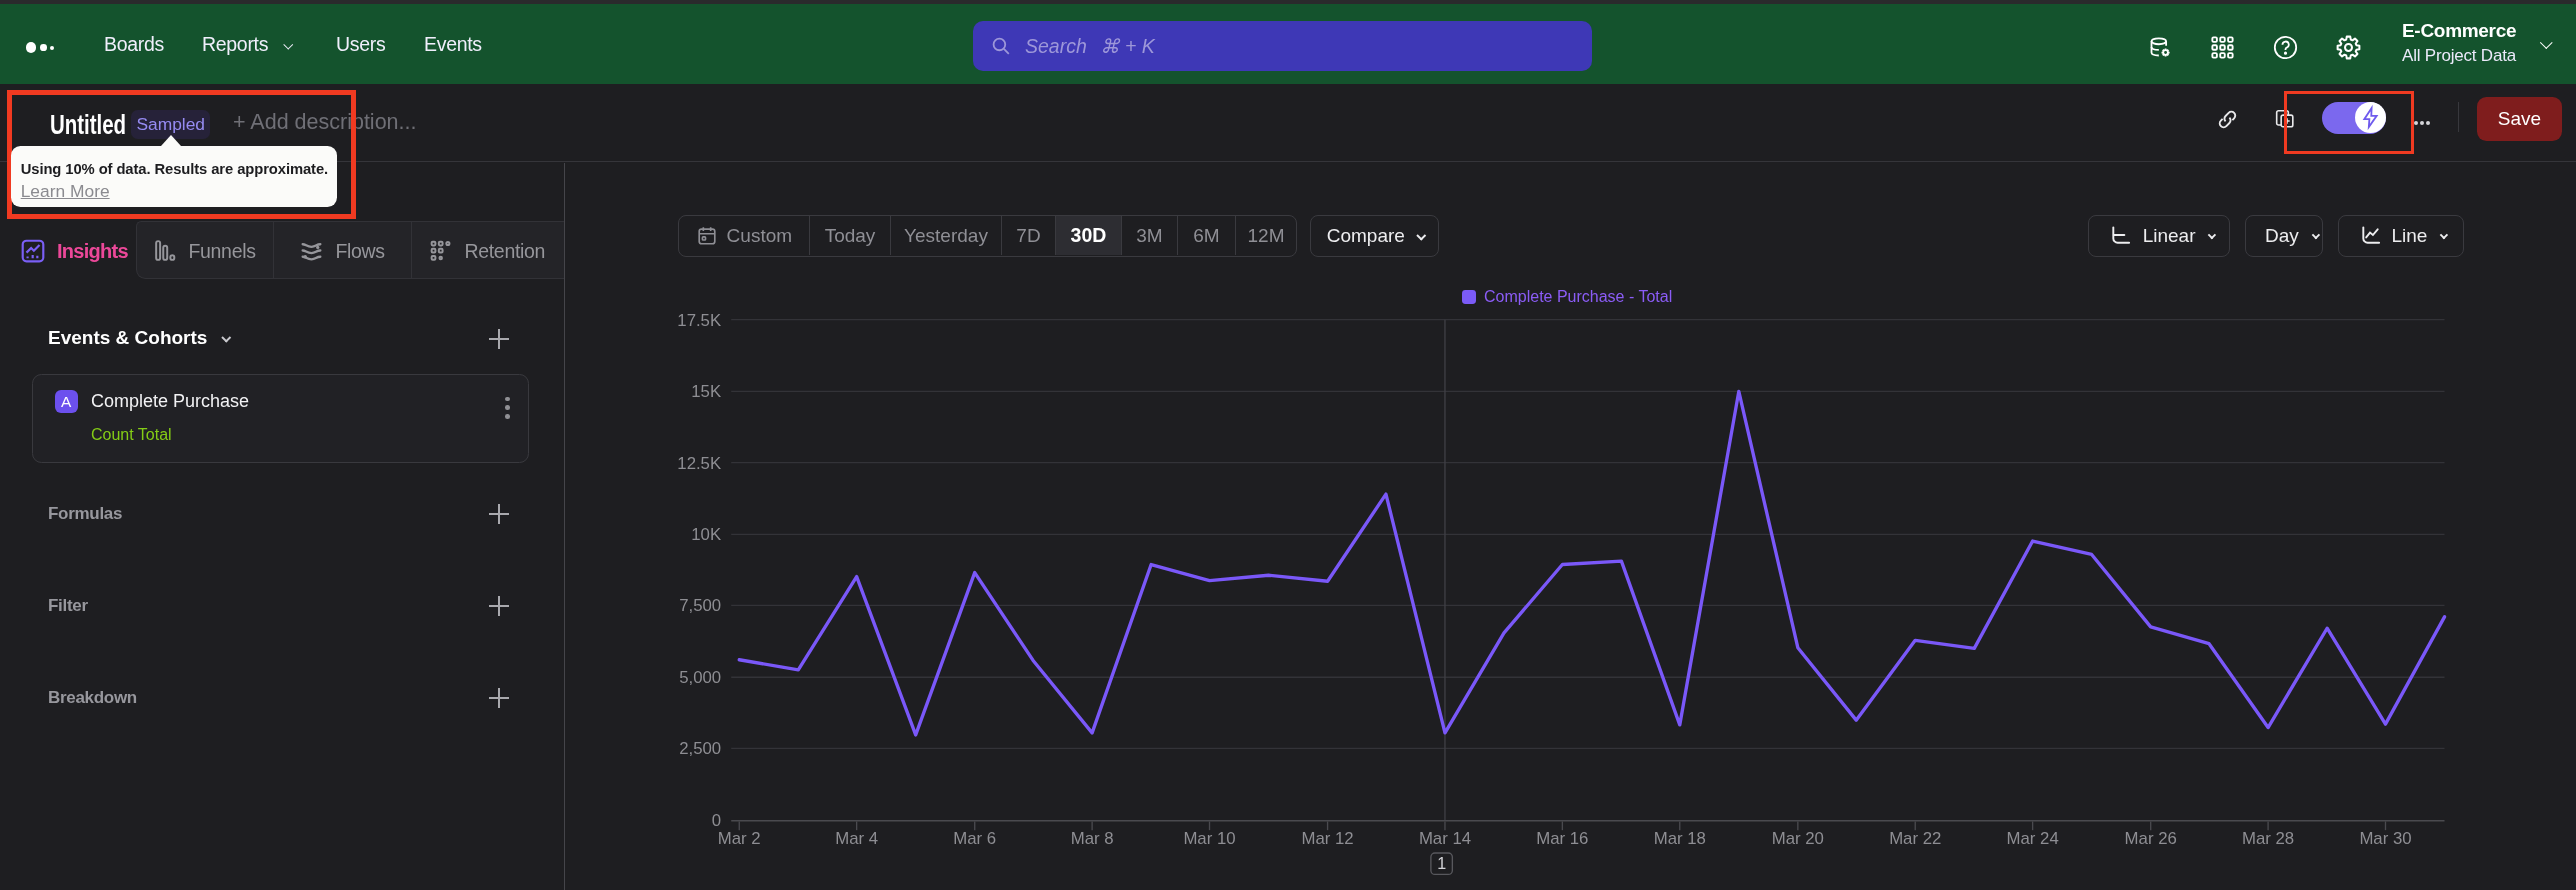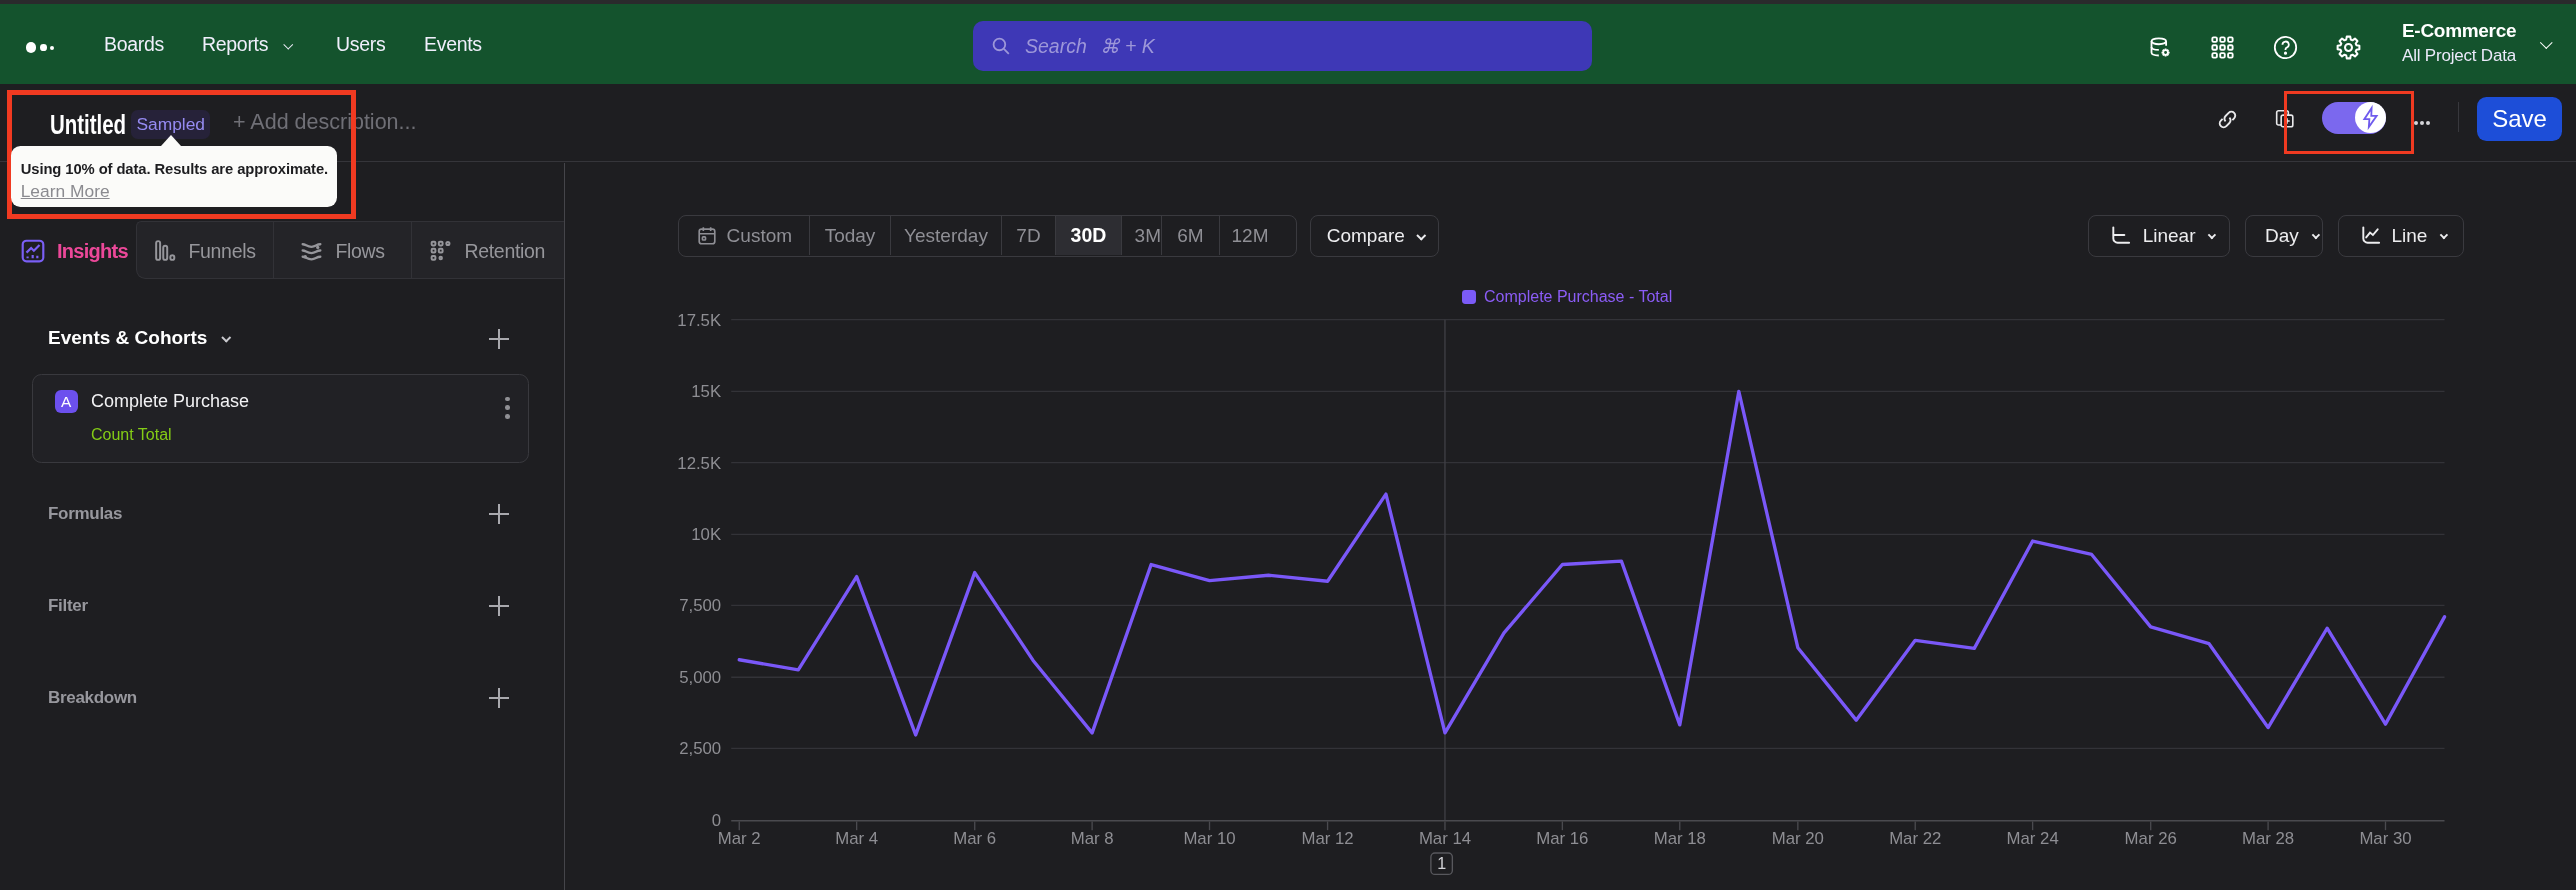--- a/index.html
+++ b/index.html
@@ -22,21 +22,21 @@
   #acct { position:absolute; left:2402px; top:14px; color:#fff; }
   #acct .l1 { font-size:19px; font-weight:bold; line-height:25.5px; letter-spacing:-0.3px; }
   #acct .l2 { font-size:17px; line-height:24px; color:#eceafb; letter-spacing:-0.2px; }
 
   
   #header { left:0; top:84px; width:2576px; height:78px; background:#1e1e21; border-bottom:1.3px solid #35353a; }
   #title { position:absolute; left:50px; top:25px; font-size:28px; font-weight:bold; color:#fff; transform:scaleX(0.73); transform-origin:0 0; letter-spacing:0px; }
   #sampled { position:absolute; left:131px; top:25.5px; height:29.5px; line-height:29.5px; padding:0 5.4px; background:#262239; border-radius:6.7px; color:#968bf2; font-size:17.4px; }
   #adddesc { position:absolute; left:233px; top:25.5px; font-size:21.5px; color:#6f6f76; }
 
-  #save { position:absolute; left:2477px; top:13.4px; width:85px; height:44px; background:#1d4ed8; border-radius:9.4px; color:#fff; font-size:24px; text-align:center; line-height:44px; }
+  #save { position:absolute; left:2477px; top:13.4px; width:85px; height:44px; background:#7f1d1d; border-radius:9.4px; color:#fff; font-size:19px; text-align:center; line-height:44px; }
   #toggle { position:absolute; left:2322px; top:18px; width:64px; height:32px; background:#7b68ee; border-radius:16px; }
   #toggle .knob { position:absolute; right:0px; top:0.3px; width:31px; height:31px; border-radius:50%; background:#fff; }
   #hdots { position:absolute; left:2414px; top:32px; }
   #hdots i { display:inline-block; width:4px; height:4px; border-radius:50%; background:#d6d6da; margin-right:2px; vertical-align:middle; }
   #hdivider { position:absolute; left:2458px; top:18px; width:1.3px; height:29.5px; background:#38383d; }
 
   
   #vsep { left:564px; top:163px; width:1.3px; height:727px; background:#45454a; }
 
   
@@ -224,21 +224,21 @@
 <div id="segs">
   <div class="seg" style="width:131px;"><svg width="22" height="22" viewBox="0 0 24 24" fill="none" stroke="#8f8f95" stroke-width="1.8" style="vertical-align:-5.4px;margin-right:8.7px;">
         <rect x="3.5" y="4.5" width="17" height="16" rx="2.5"></rect>
         <path d="M3.5 9.5 h17 M8 2.5 v4 M16 2.5 v4"></path>
         <rect x="7" y="13" width="3.4" height="3.4" rx="0.8"></rect>
       </svg>Custom</div>
   <div class="seg" style="width:81px;">Today</div>
   <div class="seg" style="width:111px;">Yesterday</div>
   <div class="seg" style="width:54px;">7D</div>
   <div class="seg active" style="width:66px;">30D</div>
-  <div class="seg" style="width:40px;text-align:right;">3M</div>
+  <div class="seg" style="width:56px;">3M</div>
   <div class="seg" style="width:58px;">6M</div>
   <div class="seg" style="width:60px;">12M</div>
 </div>
 <div class="btn" style="left:1310px;width:129px;text-align:center;">Compare <span class="chev" style="width:6.7px;height:6.7px;margin-left:5.4px;"></span></div>
 <div class="btn" style="left:2088px;width:142px;padding-left:20px;">
   <svg width="23" height="23" viewBox="0 0 24 24" fill="none" stroke="#ededef" stroke-width="2" stroke-linecap="round" style="vertical-align:-5.4px;margin-right:10.7px;">
       <path d="M4.5 3.5 V15 a4.5 4.5 0 0 0 4.5 4.5 H21"></path>
       <path d="M5 11.5 H16"></path>
     </svg>Linear <span class="chev" style="width:6px;height:6px;margin-left:6.7px;"></span></div>
 <div class="btn" style="left:2245px;width:78px;padding-left:19px;">Day <span class="chev" style="width:6px;height:6px;margin-left:6.7px;"></span></div>

